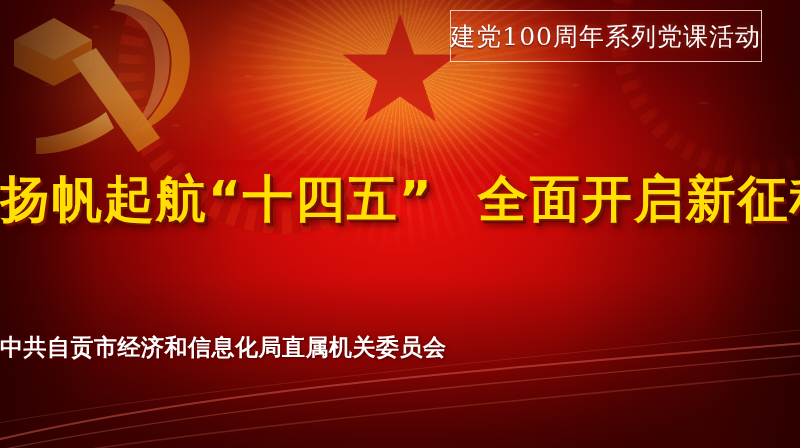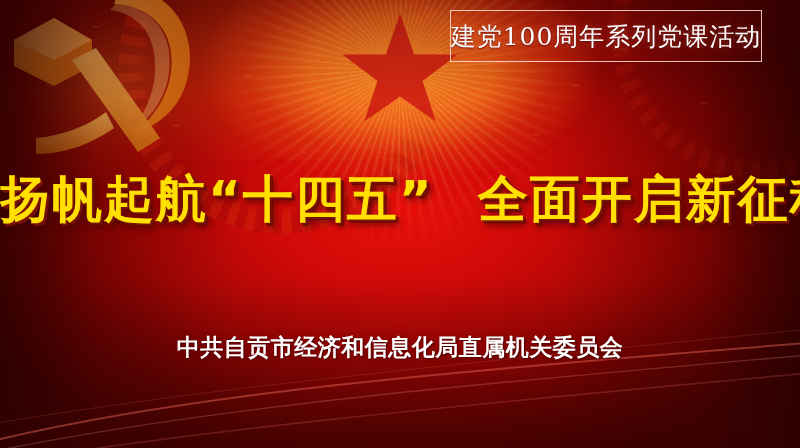--- a/index.html
+++ b/index.html
@@ -106,21 +106,21 @@
       radial-gradient(ellipse 8px 2.4px at 72% 19%, rgba(255,190,150,.14), rgba(0,0,0,0) 70%);
     pointer-events:none;
   }
   
   .streaks{pointer-events:none;}
   .streaks svg{position:absolute;left:0;bottom:0;width:800px;height:150px;}
   
   .banner{
     position:absolute;left:450px;top:10px;width:312px;height:52px;
     border:1px solid rgba(255,236,225,.82);
-    display:flex;align-items:center;justify-content:center;
+    display:flex;align-items:center;justify-content:flex-end;
     background:linear-gradient(105deg, rgba(214,52,18,.30) 0%, rgba(170,16,8,.18) 60%, rgba(140,8,4,.12) 100%);
   }
   .banner-text{
     color:#ffffff;
     font-size:25px;
     letter-spacing:1px;
     font-family:"DejaVu Serif","Liberation Serif",serif;
     text-shadow:0 1px 2px rgba(90,0,0,.85), 0 0 6px rgba(255,170,120,.35);
     white-space:nowrap;
   }
@@ -136,21 +136,21 @@
     white-space:nowrap;
     text-shadow:
       2px 2px 0 #7a1008,
       3px 3px 0 #5e0a04,
       4px 5px 7px rgba(60,0,0,.75);
   }
   .title .gap{display:inline-block;width:44px;}
   
   .orgs{
     position:absolute;left:0;right:0;top:333px;
-    text-align:center;
+    text-align:left;
   }
   .org-line{
     color:#ffffff;
     font-size:23px;
     font-weight:bold;
     line-height:28px;
     letter-spacing:.5px;
     white-space:nowrap;
     text-shadow:1px 1px 2px rgba(70,0,0,.8), 0 0 5px rgba(110,0,0,.6);
   }

